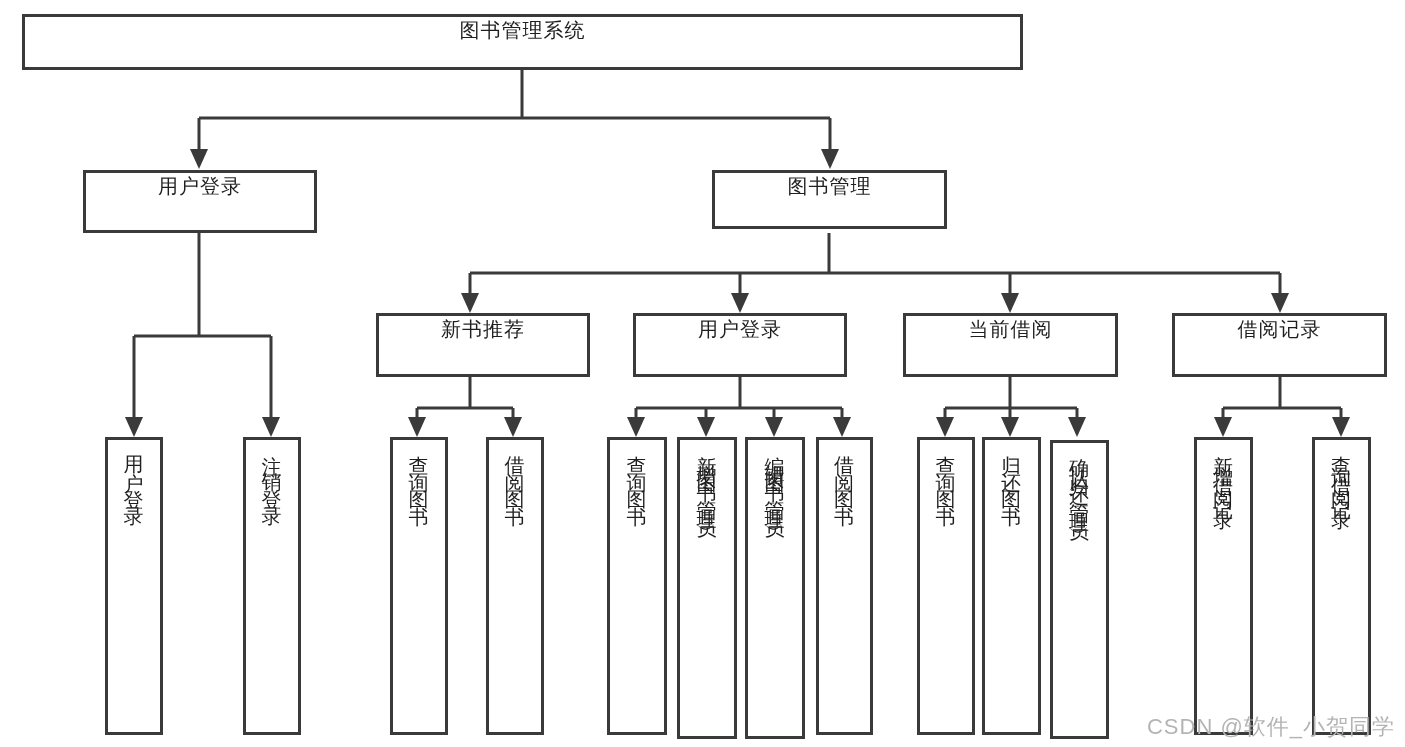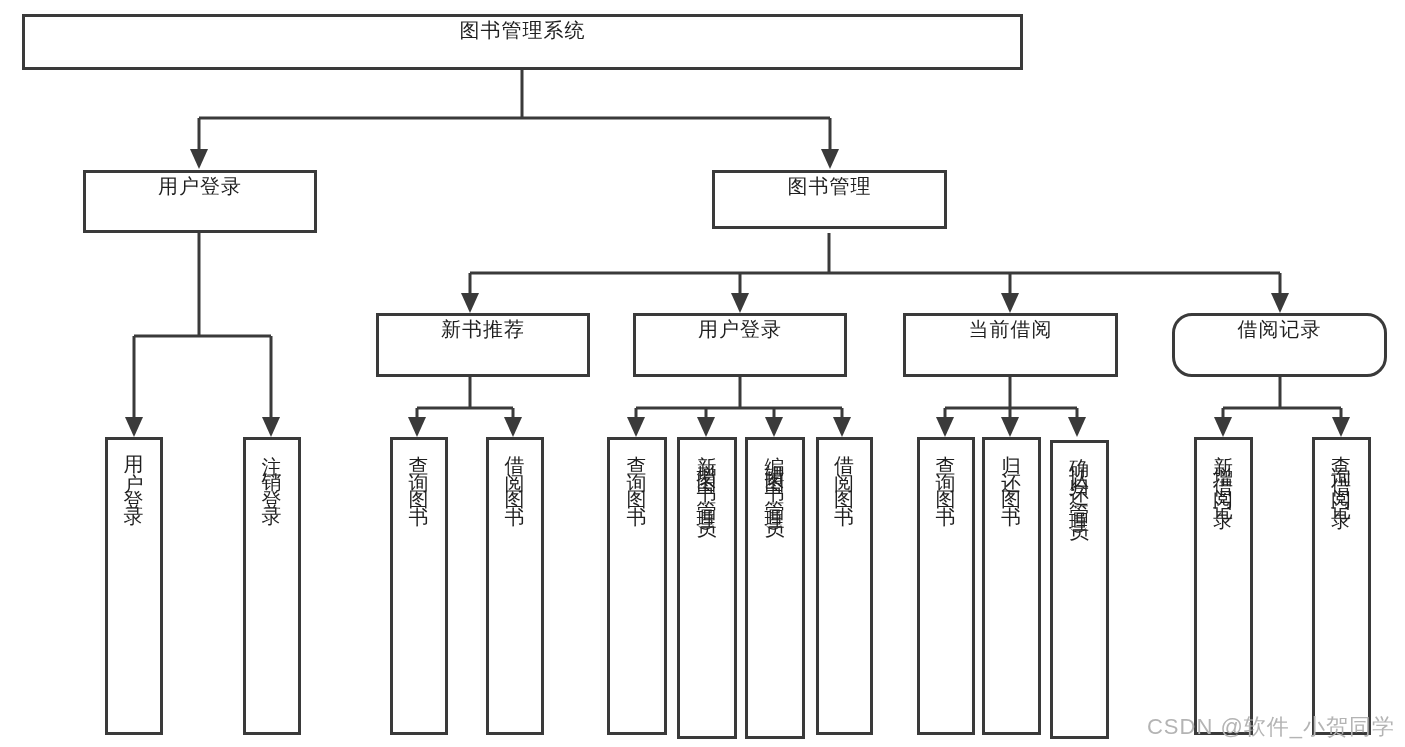--- a/index.html
+++ b/index.html
@@ -96,21 +96,21 @@
 
   <div class="node h" style="left:376px;top:313px;width:214px;height:64px;">
     <span>新书推荐</span>
   </div>
   <div class="node h" style="left:633px;top:313px;width:214px;height:64px;">
     <span>用户登录</span>
   </div>
   <div class="node h" style="left:903px;top:313px;width:215px;height:64px;">
     <span>当前借阅</span>
   </div>
-  <div class="node h" style="left:1172px;top:313px;width:215px;height:64px;border-radius:20px;">
+  <div class="node h" style="left:1172px;top:313px;width:215px;height:64px;">
     <span>借阅记录</span>
   </div>
 
   <div class="node v sp4" style="left:105px;top:437px;width:58px;height:298px;">
     <span>用户登录</span>
   </div>
   <div class="node v sp4" style="left:243px;top:437px;width:58px;height:298px;">
     <span>注销登录</span>
   </div>
 

